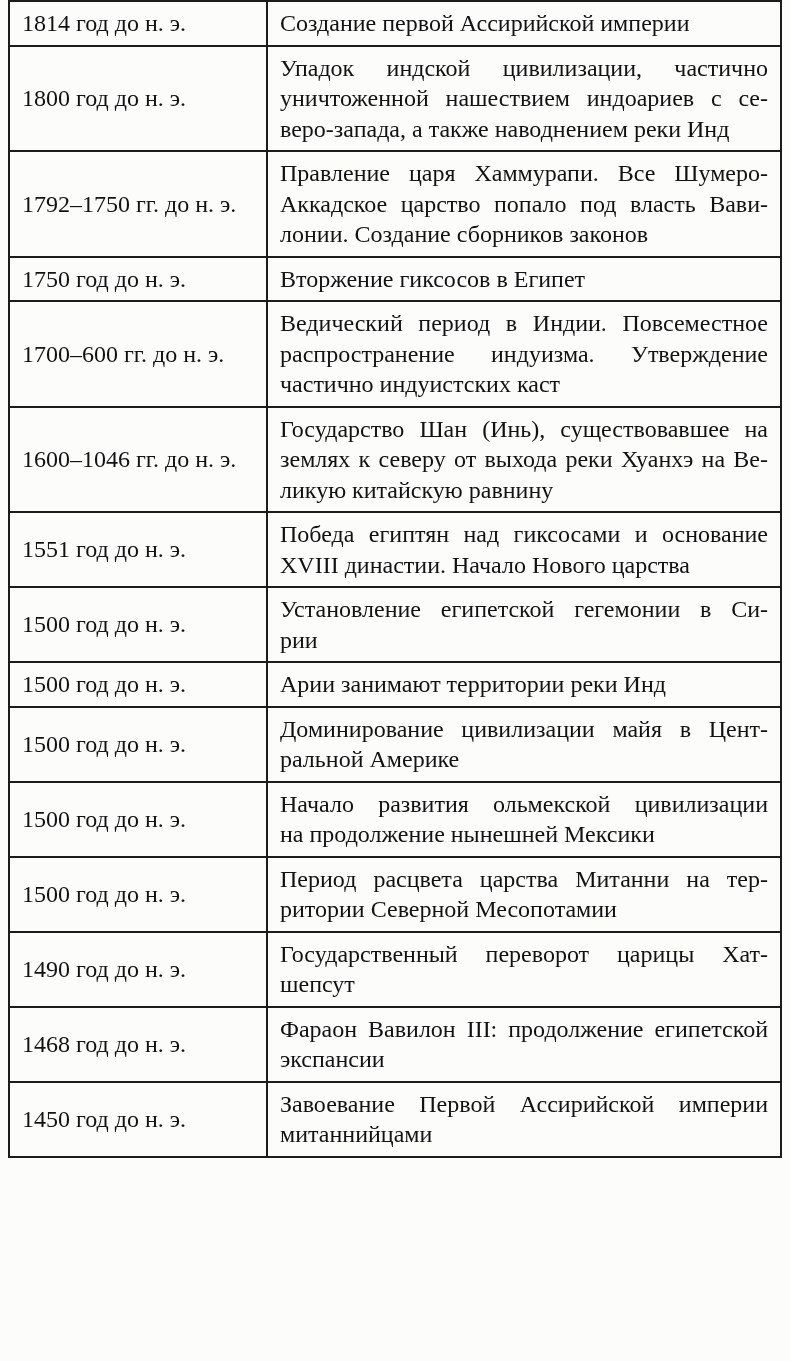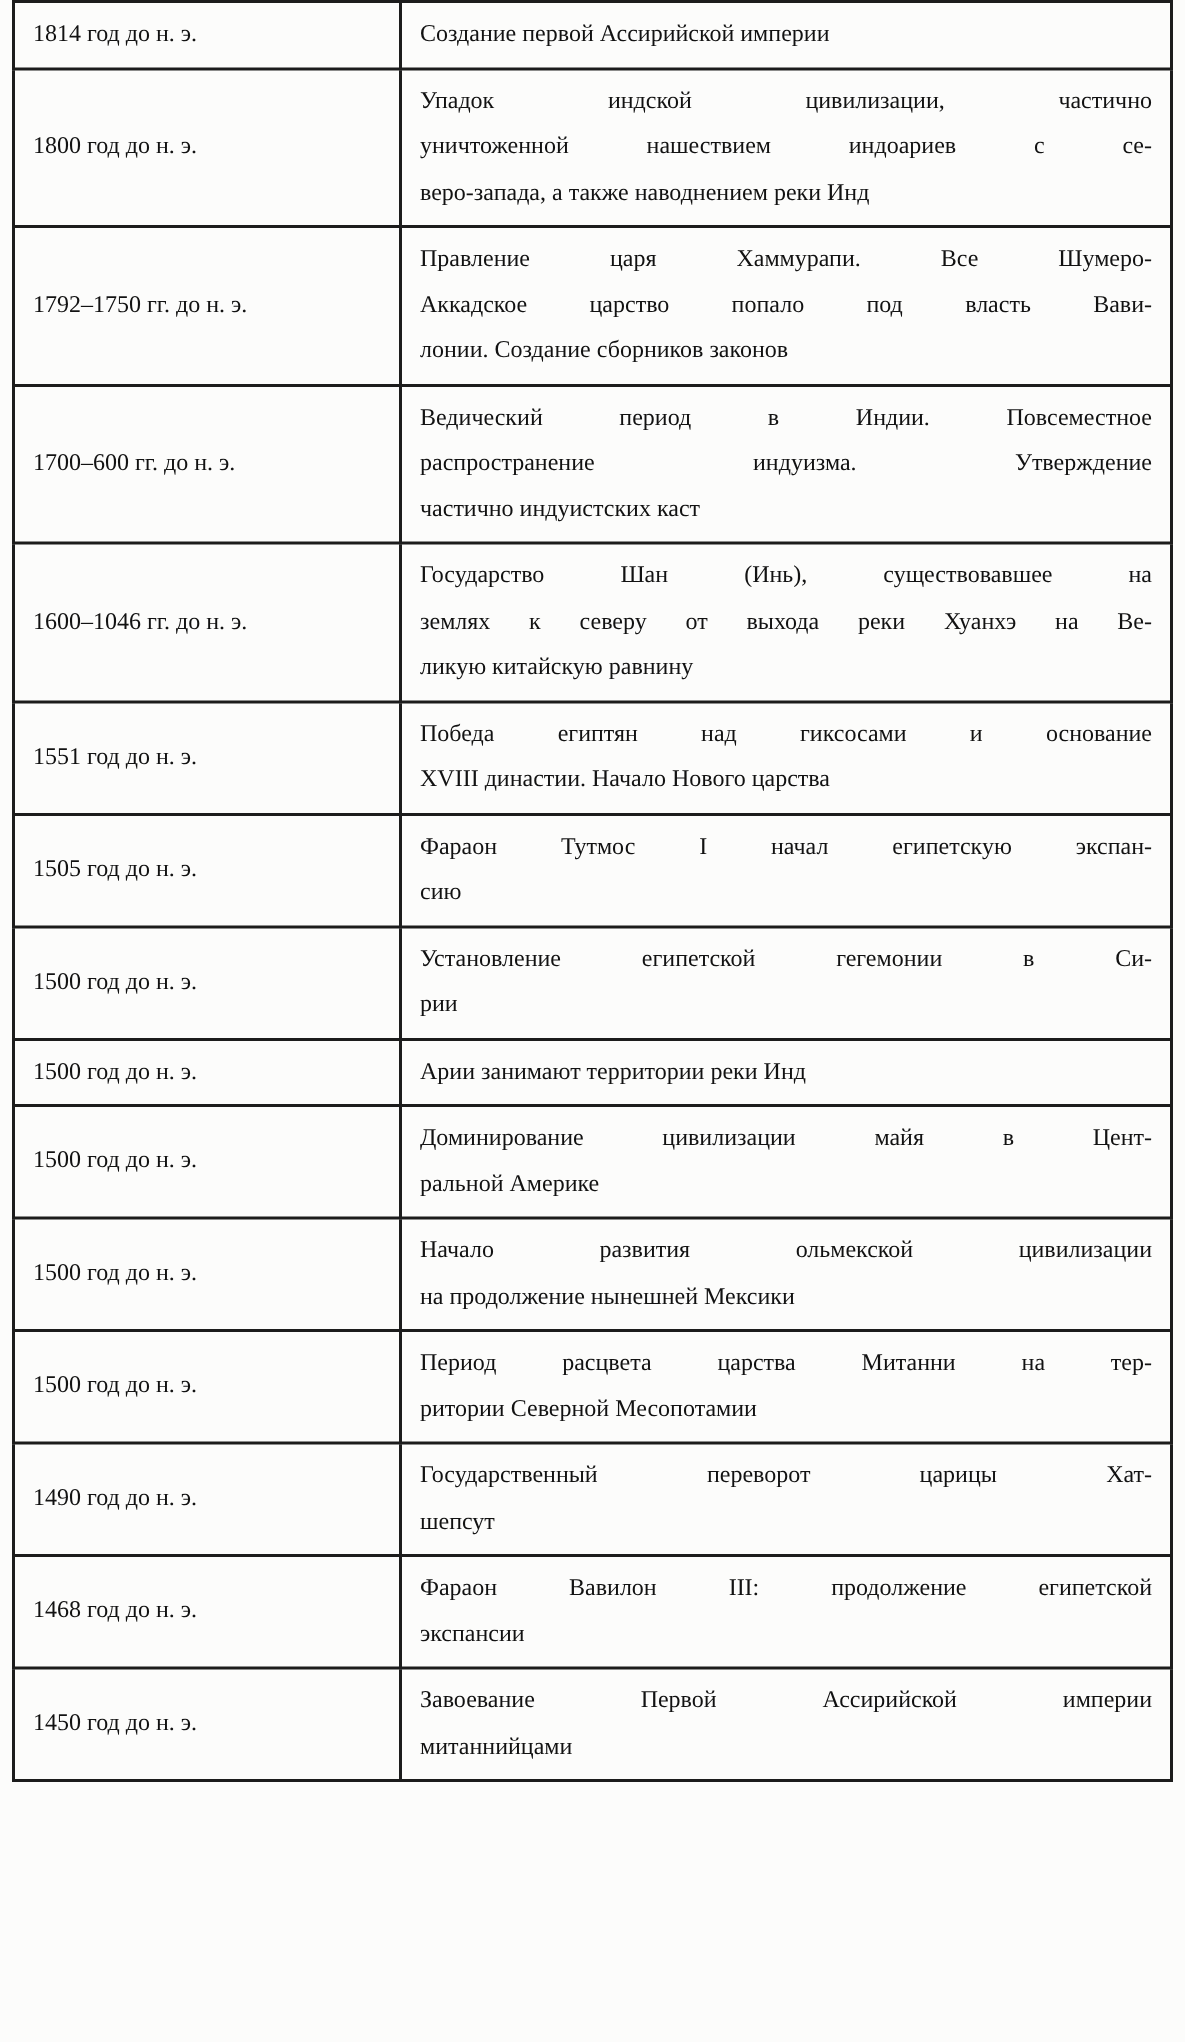--- a/index.html
+++ b/index.html
@@ -23,21 +23,21 @@
   }
   table.timeline {
     border-collapse: collapse;
     width: 774px;
     table-layout: fixed;
   }
   col.col-date { width: 258px; }
   td {
     border: 2px solid var(--border);
     vertical-align: middle;
-    font-size: 16px;
+    font-size: 24px;
     line-height: 30.5px;
     padding: 6px 12px;
     color: var(--text);
   }
   td.date-cell {
     white-space: nowrap;
     padding-right: 4px;
     text-align: left;
   }
   td.event-cell { }
@@ -71,47 +71,46 @@
       </tr>
       <tr>
         <td class="date-cell">1792–1750 гг. до н. э.</td>
         <td class="event-cell">
             <div class="ln">Правление царя Хаммурапи. Все Шумеро-</div>
             <div class="ln">Аккадское царство попало под власть Вави-</div>
             <div class="ln">лонии. Создание сборников законов</div>
           </td>
       </tr>
       <tr>
+        <td class="date-cell">1750 год до н. э.</td>
+        <td class="event-cell">
+            <div class="ln">Вторжение гиксосов в Египет</div>
+          </td>
+      </tr>
+      <tr>
         <td class="date-cell">1700–600 гг. до н. э.</td>
         <td class="event-cell">
             <div class="ln">Ведический период в Индии. Повсеместное</div>
             <div class="ln">распространение индуизма. Утверждение</div>
             <div class="ln">частично индуистских каст</div>
           </td>
       </tr>
       <tr>
         <td class="date-cell">1600–1046 гг. до н. э.</td>
         <td class="event-cell">
             <div class="ln">Государство Шан (Инь), существовавшее на</div>
             <div class="ln">землях к северу от выхода реки Хуанхэ на Ве-</div>
             <div class="ln">ликую китайскую равнину</div>
           </td>
       </tr>
       <tr>
         <td class="date-cell">1551 год до н. э.</td>
         <td class="event-cell">
             <div class="ln">Победа египтян над гиксосами и основание</div>
             <div class="ln">XVIII династии. Начало Нового царства</div>
-          </td>
-      </tr>
-      <tr>
-        <td class="date-cell">1505 год до н. э.</td>
-        <td class="event-cell">
-            <div class="ln">Фараон Тутмос I начал египетскую экспан-</div>
-            <div class="ln">сию</div>
           </td>
       </tr>
       <tr>
         <td class="date-cell">1500 год до н. э.</td>
         <td class="event-cell">
             <div class="ln">Установление египетской гегемонии в Си-</div>
             <div class="ln">рии</div>
           </td>
       </tr>
       <tr>

